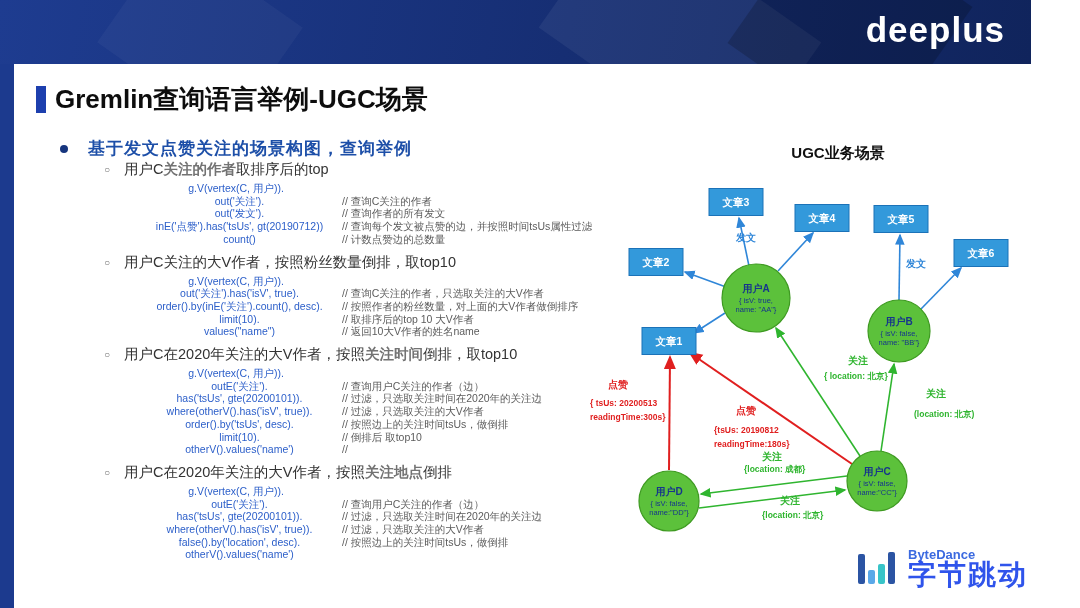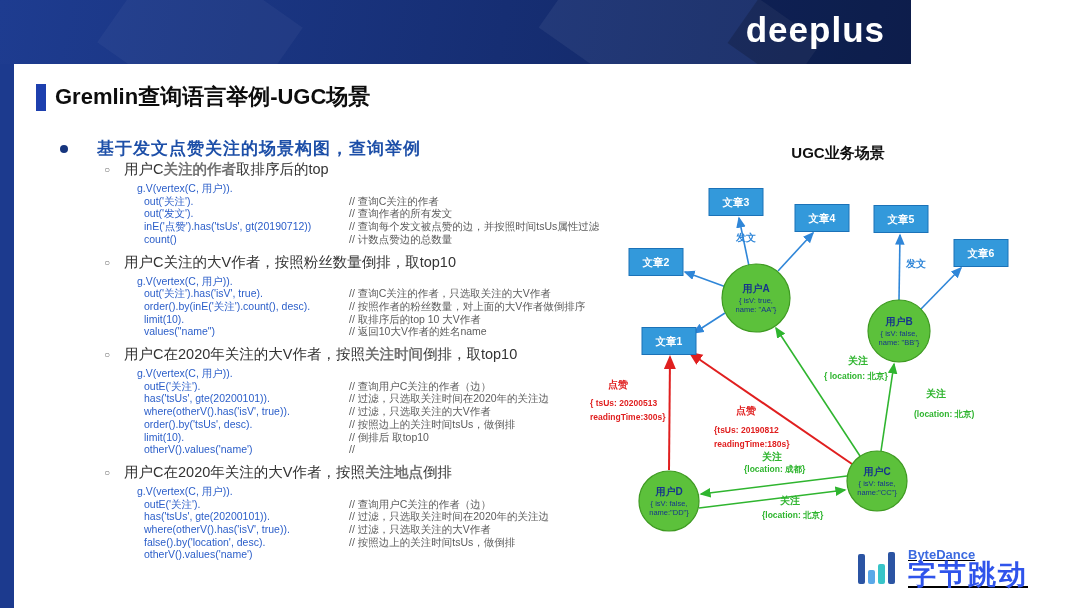--- a/index.html
+++ b/index.html
@@ -1,60 +1,60 @@
 <!DOCTYPE html>
 <html><head>
 <meta charset="utf-8">
 <style>
   * { margin:0; padding:0; box-sizing:border-box; }
   body { font-family:"Liberation Sans","DejaVu Sans",sans-serif; background:#888; }
   .page { position:relative; width:1080px; height:608px; background:#ffffff; overflow:hidden; margin:0 auto; }
 
   
-  .header { position:absolute; top:0; left:0; width:911px; height:64px;
+  .header { position:absolute; top:0; left:0; width:1031px; height:64px;
             background:linear-gradient(100deg,#1e3c90 0%,#162e73 55%,#10245c 100%); overflow:hidden;text-align:right; }
   .deco-a { position:absolute; left:560px; top:-40px; width:240px; height:150px;
             background:rgba(255,255,255,0.06); transform:rotate(35deg); }
   .deco-b { position:absolute; left:760px; top:-60px; width:180px; height:170px;
             background:rgba(0,0,0,0.18); transform:rotate(35deg); }
   .deco-c { position:absolute; left:120px; top:-30px; width:160px; height:130px;
             background:rgba(255,255,255,0.04); transform:rotate(35deg); }
   .logo { position:absolute; right:26px; top:10px; color:#ffffff; font-size:35px;
           font-weight:800; letter-spacing:1px; }
 
   .left-strip { position:absolute; top:64px; left:0; width:14px; height:544px; background:#1c3a8e; }
 
   
   .title-row { position:absolute; left:36px; top:82px; display:flex; align-items:center; }
   .title-bar { width:10px; height:27px; background:#1d3fae; margin-right:9px; }
-  .page-title { font-size:22px; font-weight:bold; color:#0d0d0d; }
-
-  
-  .main-bullet { position:absolute; left:60px; top:137px; display:flex; align-items:center;gap:9px; }
+  .page-title { font-size:26px; font-weight:bold; color:#0d0d0d; }
+
+  
+  .main-bullet { position:absolute; left:60px; top:137px; display:flex; align-items:center; }
   .main-dot { width:8px; height:8px; border-radius:50%; background:#16357e; margin-right:20px; }
   .main-bullet-text { color:#1d4fa8; font-weight:bold; font-size:17px; letter-spacing:1px; }
 
   
   .sections { position:absolute; left:104px; top:160px; width:520px; }
   .section { margin-bottom:7px; }
   .sec-heading { display:flex; align-items:baseline; font-size:14.5px; color:#333333;
                  margin-bottom:3px; white-space:nowrap; }
   .sec-bullet { font-size:10px; color:#707070; margin-right:14px; position:relative; top:-1px; }
   .hl-red { color:#737373; font-weight:bold; }
-  .code-lines { margin-left:33px; }
+  .code-lines { margin-left:26px;text-align:center; }
   .code-row { display:flex; font-size:10.5px; line-height:12.7px; white-space:nowrap; }
   .code-row .code { width:212px; color:#2b5ec9; flex:none; }
   .code-row.indent .code { padding-left:7px; }
   .code-row .comment { color:#5c5c5c; }
 
   
   .diagram { position:absolute; left:586px; top:140px; width:486px; height:420px; }
 
   
-  .footer { position:absolute; left:858px; top:547px; display:flex; align-items:center;text-decoration:underline; }
+  .footer { position:absolute; left:858px; top:547px; display:flex; align-items:center; }
   .bd-icon { display:flex; align-items:flex-end; margin-right:10px; }
   .bd-icon span { display:inline-block; width:7px; margin-right:3px; border-radius:2px; }
   .bd-b1 { height:30px; background:#2b54a3; }
   .bd-b2 { height:14px; background:#5aa8e8; }
   .bd-b3 { height:20px; background:#38c4c8; }
   .bd-b4 { height:32px; background:#2b54a3; }
   .bd-text { display:flex; flex-direction:column; }
   .bd-en { font-size:13px; font-weight:bold; color:#3b6ae0; line-height:15px; }
   .bd-cn { font-size:28px; font-weight:bold; color:#2f54eb; letter-spacing:2px; line-height:26px; }
 </style>

